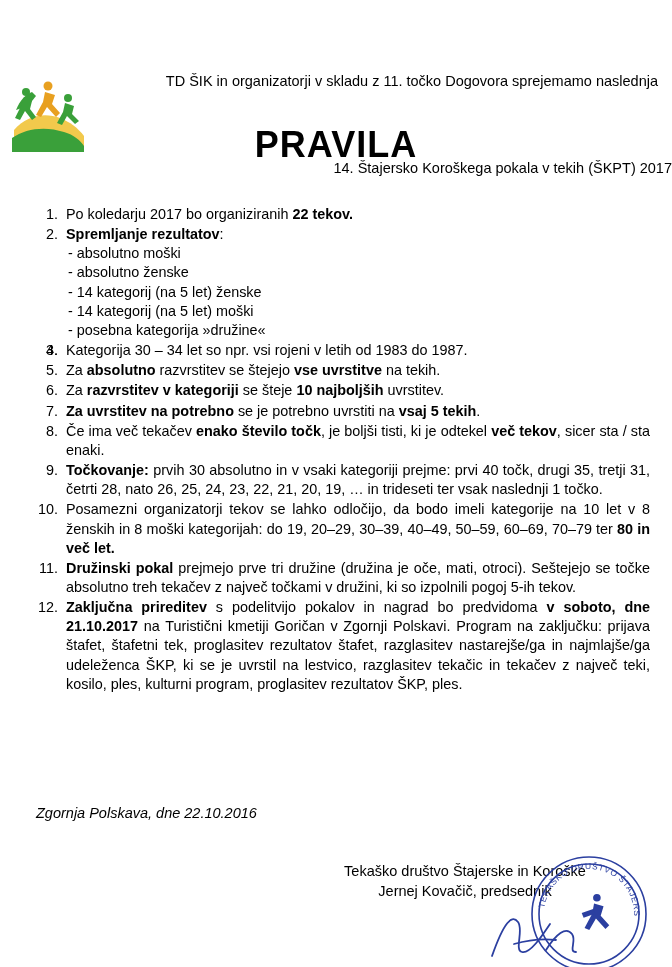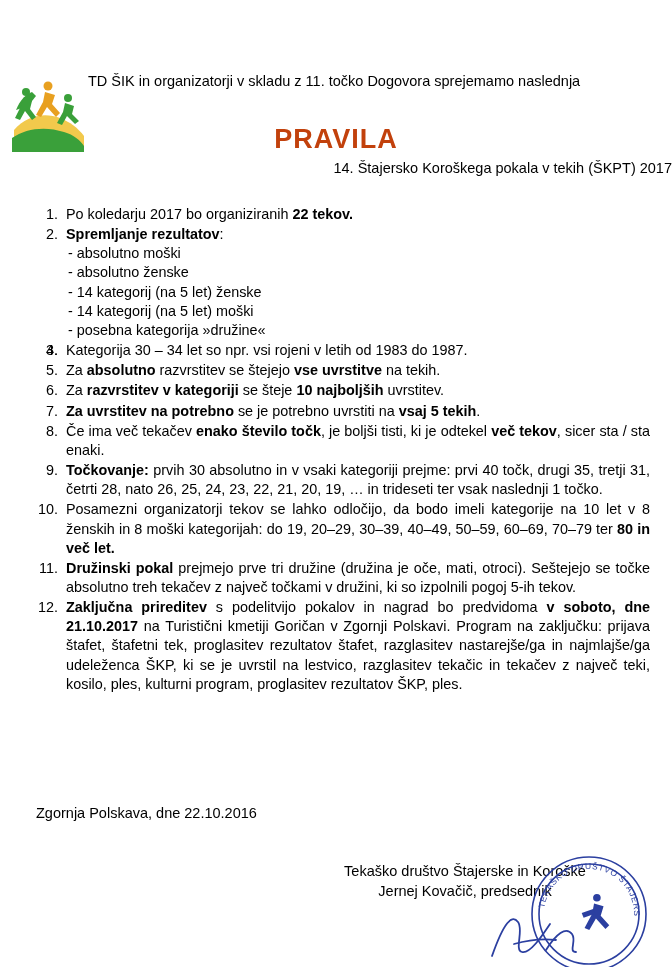--- a/index.html
+++ b/index.html
@@ -33,31 +33,32 @@
     width: 78px;
     height: 82px;
   }
   .header-line {
     position: absolute;
     left: 88px;
     top: 72px;
     width: 570px;
     font-size: 14.5px;
     line-height: 1.25;
+    text-align: right;
   }
   .title {
     position: absolute;
     left: 0;
     right: 0;
     top: 124px;
     text-align: center;
-    font-size: 27px;
+    font-size: 36px;
     font-weight: bold;
     letter-spacing: 1px;
-    color: #c2410c;
+    color: #000000;
   }
   .subtitle {
     position: absolute;
     left: 0;
     right: 0;
     top: 160px;
     text-align: right;
     font-size: 14.5px;
   }
   
@@ -93,20 +94,21 @@
     line-height: 1.33;
     padding-left: 2px;
   }
   b { font-weight: bold; }
   
   .date-line {
     position: absolute;
     left: 36px;
     top: 805px;
     font-size: 14.5px;
+    font-style: italic;
   }
   .signature {
     position: absolute;
     right: 42px;
     top: 862px;
     text-align: center;
     font-size: 14.5px;
     line-height: 1.35;
     width: 330px;
   }

